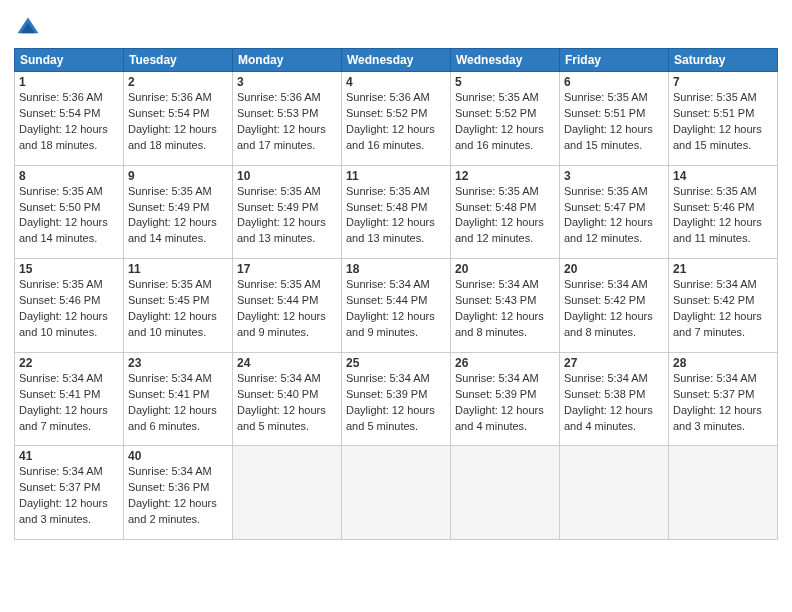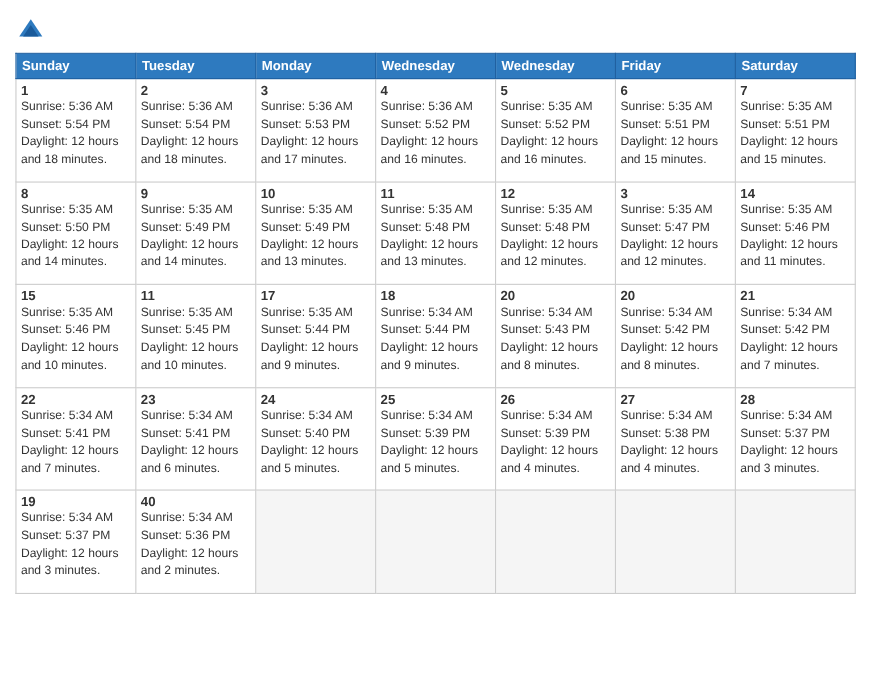--- a/index.html
+++ b/index.html
@@ -335,21 +335,21 @@
           <td>
             <span class="day-num">28</span>
             <div class="day-info" style="white-space: pre-line;">Sunrise: 5:34 AM
 Sunset: 5:37 PM
 Daylight: 12 hours
 and 3 minutes.</div>
           </td>
         </tr>
         <tr>
           <td>
-            <span class="day-num">19</span>
+            <span class="day-num">41</span>
             <div class="day-info" style="white-space: pre-line;">Sunrise: 5:34 AM
 Sunset: 5:37 PM
 Daylight: 12 hours
 and 3 minutes.</div>
           </td>
           <td>
             <span class="day-num">40</span>
             <div class="day-info" style="white-space: pre-line;">Sunrise: 5:34 AM
 Sunset: 5:36 PM
 Daylight: 12 hours

